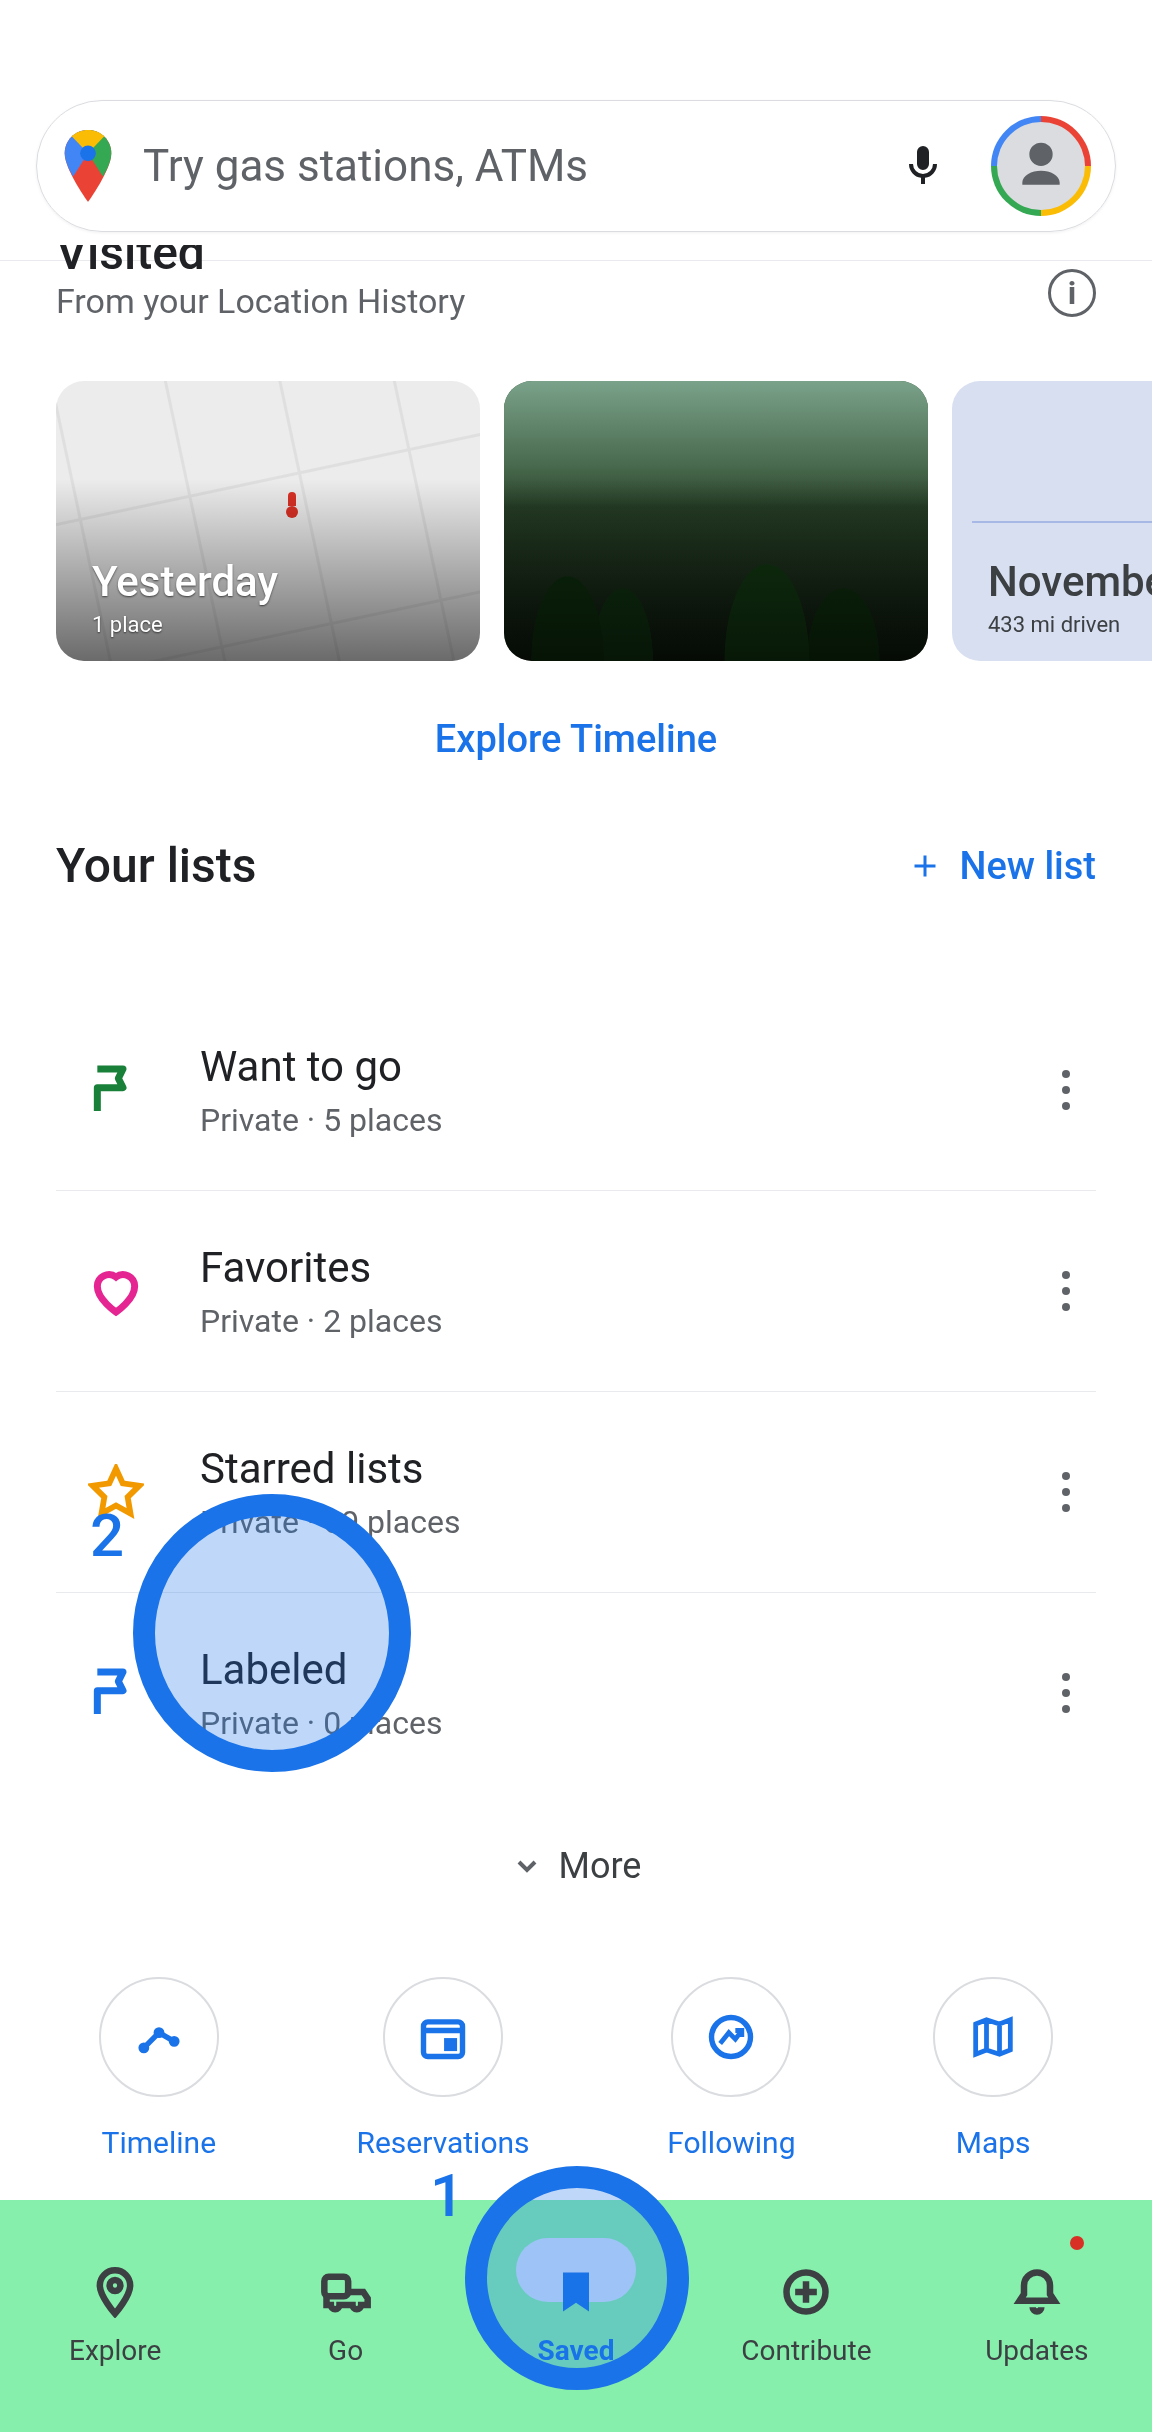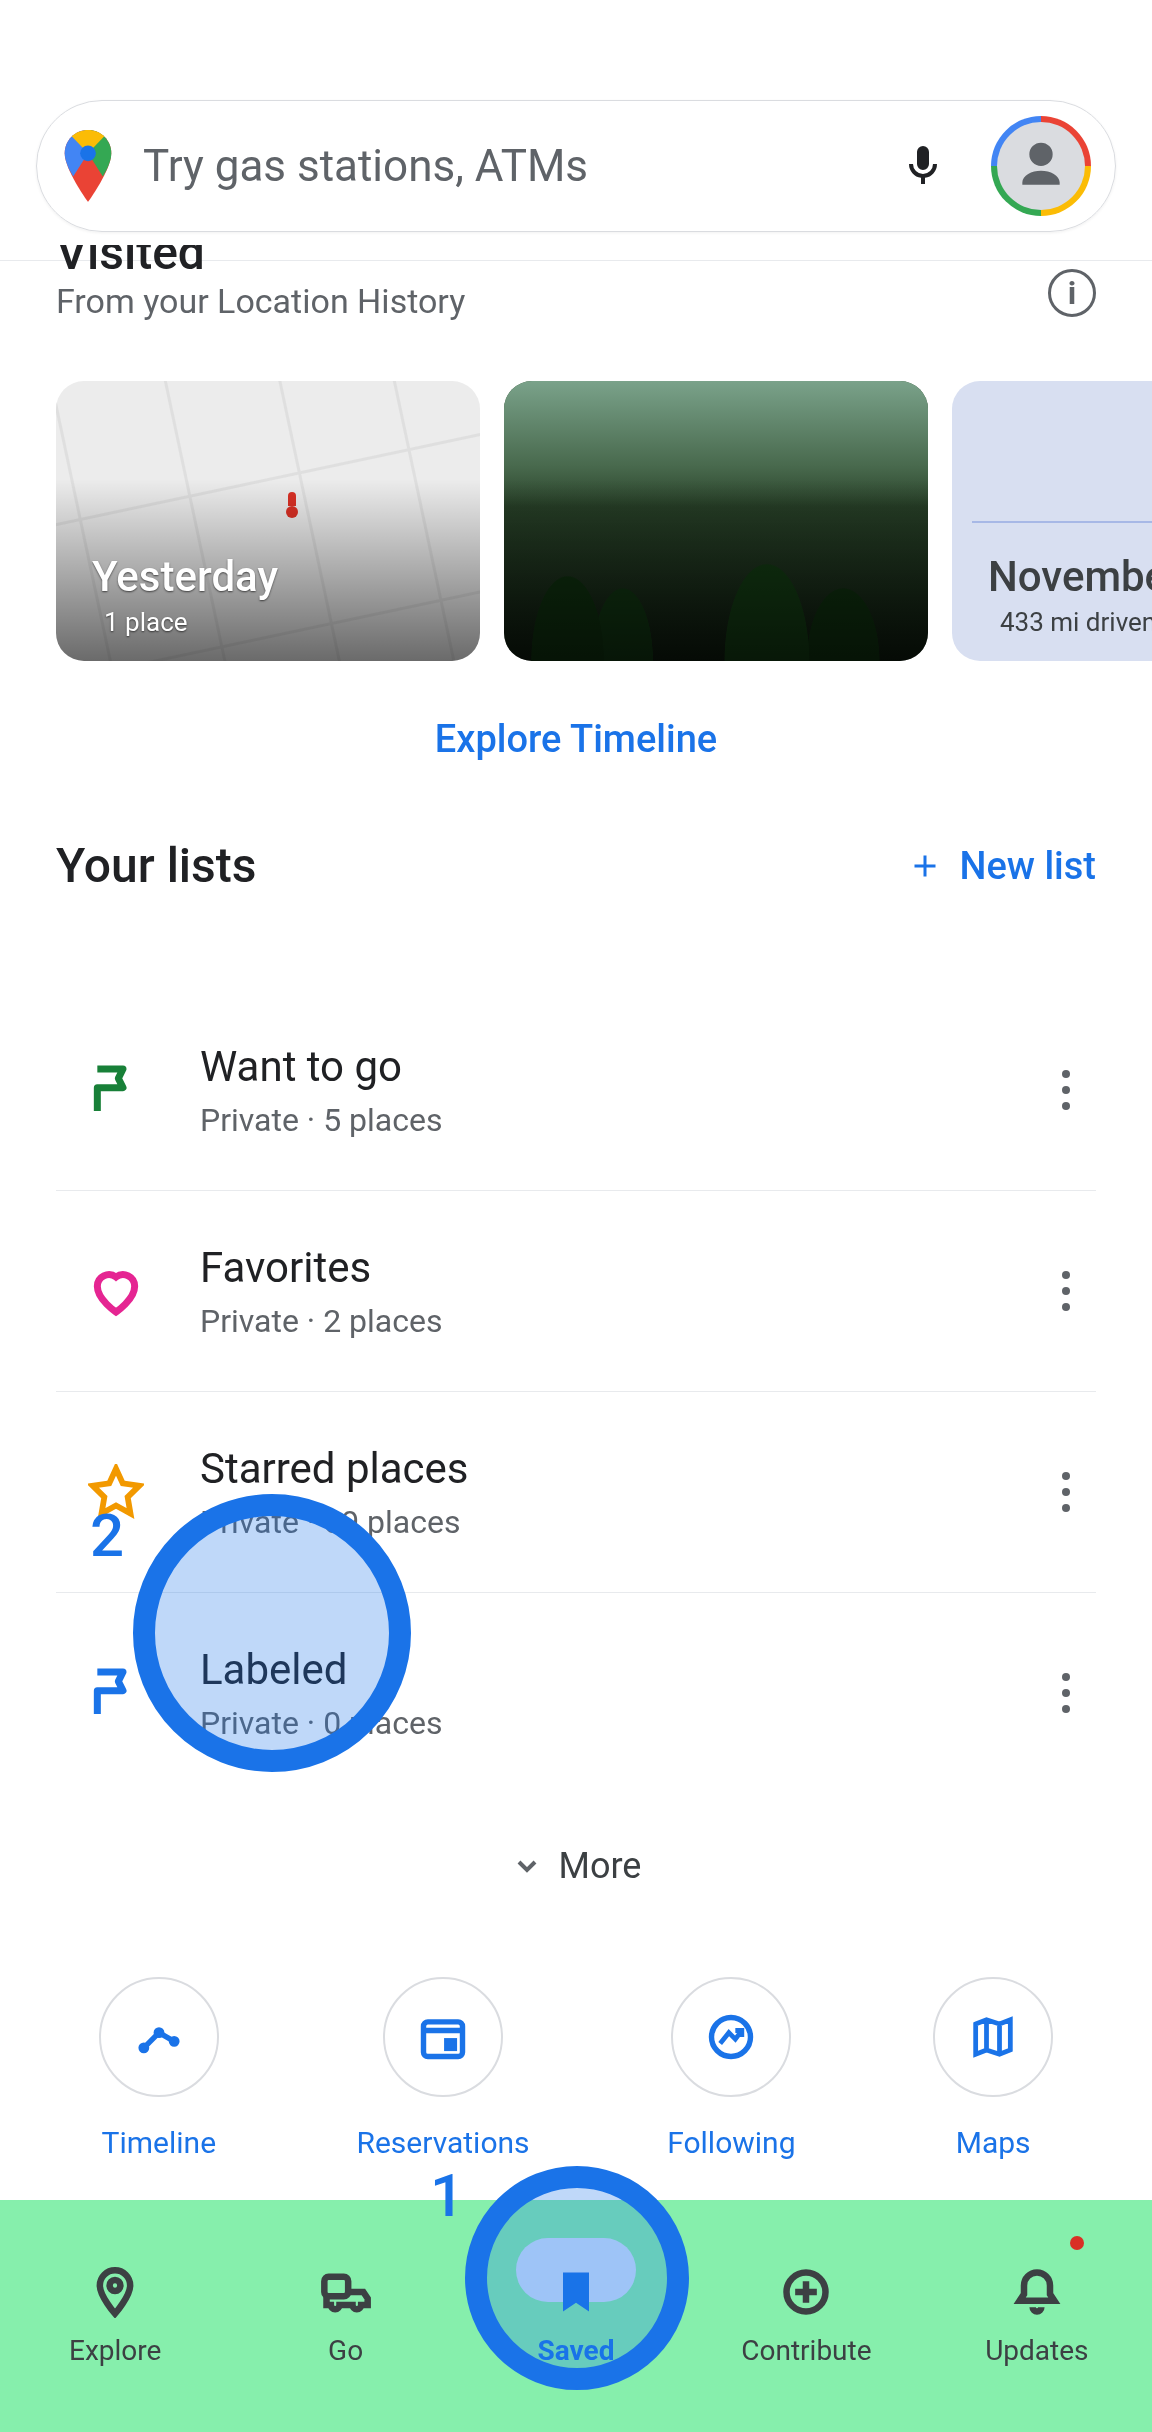--- a/index.html
+++ b/index.html
@@ -31,21 +31,21 @@
   .visited-title { font-size: 48px; font-weight: 500; color:#202124; margin-top:-24px; height:26px; overflow:hidden; position:relative; }
   .visited-title span { position:absolute; bottom:-10px; }
   .visited-sub { font-size: 34px; color:#5f6368; margin-top: 10px; }
   .info-icon-wrap { margin-left:auto; width:48px; height:48px; border:3px solid #5f6368; border-radius:50%; display:flex; align-items:center; justify-content:center; color:#5f6368; font-size:32px; font-weight:700; }
 
   .timeline-cards { display:flex; gap:24px; padding: 60px 0 0 56px; overflow:hidden; }
   .tcard { width: 424px; height: 280px; border-radius: 28px; position:relative; color:#fff; flex:0 0 auto; overflow:hidden; }
   .tcard .shade { position:absolute; inset:0; background:linear-gradient(180deg,rgba(0,0,0,0) 35%,rgba(0,0,0,0.55) 100%); }
   .tcard-text { position:absolute; left:36px; bottom:24px; }
   .tcard-title { font-size: 42px; font-weight:500; text-shadow:0 1px 2px rgba(0,0,0,0.6); }
-  .tcard-sub { font-size: 26px; margin-top:6px; text-shadow:0 1px 2px rgba(0,0,0,0.6);margin-left:12px; }
+  .tcard-sub { font-size: 22px; margin-top:6px; text-shadow:0 1px 2px rgba(0,0,0,0.6); }
   .tcard.map-bg { background:#ececec; }
   .tcard.map-bg .grid { position:absolute; inset:0; opacity:0.6;
     background-image:
       linear-gradient(#d7d7d7 2px,transparent 2px),
       linear-gradient(90deg,#d7d7d7 2px,transparent 2px);
     background-size: 80px 110px;
     transform: rotate(-12deg) scale(1.4);
   }
   .tcard.map-bg .pin { position:absolute; left:230px; top:125px; width:12px; height:12px; background:#d93025; border-radius:50%; }
   .tcard.map-bg .pin::after { content:""; position:absolute; left:2px; top:-14px; width:8px; height:14px; background:#d93025; border-radius:4px 4px 0 0; }
@@ -221,21 +221,21 @@
   </div>
   <div class="list-divider"></div>
 
   <div class="list-item">
     <div class="list-icon">
       <svg viewBox="0 0 24 24">
           <path d="M12 2l2.9 6.3L22 9.3l-5 4.9 1.2 7L12 17.8 5.8 21.2 7 14.2 2 9.3l7.1-1z" fill="none" stroke="#f29900" stroke-width="2.5"></path>
         </svg>
     </div>
     <div class="list-text">
-      <div class="name">Starred places</div>
+      <div class="name">Starred lists</div>
       <div class="meta">Private · 69 places</div>
     </div>
     <div class="kebab">
         <span></span>
         <span></span>
         <span></span>
       </div>
   </div>
   <div class="list-divider"></div>
 

